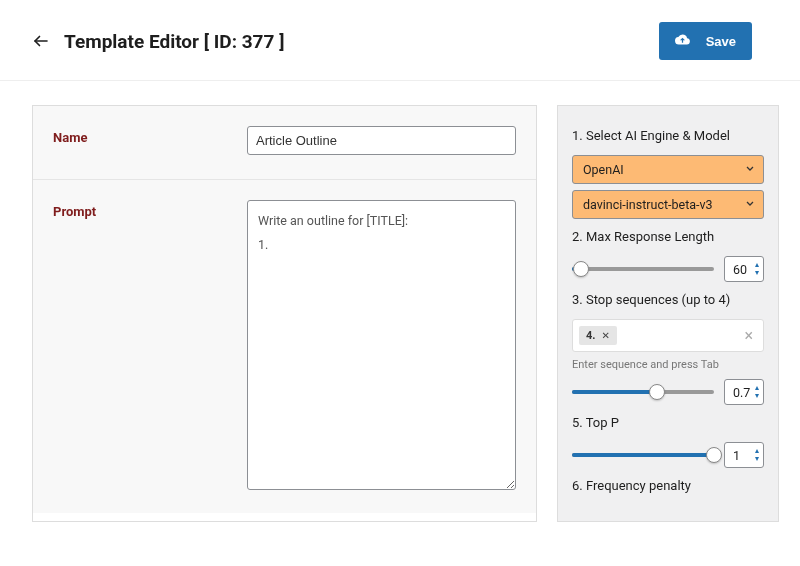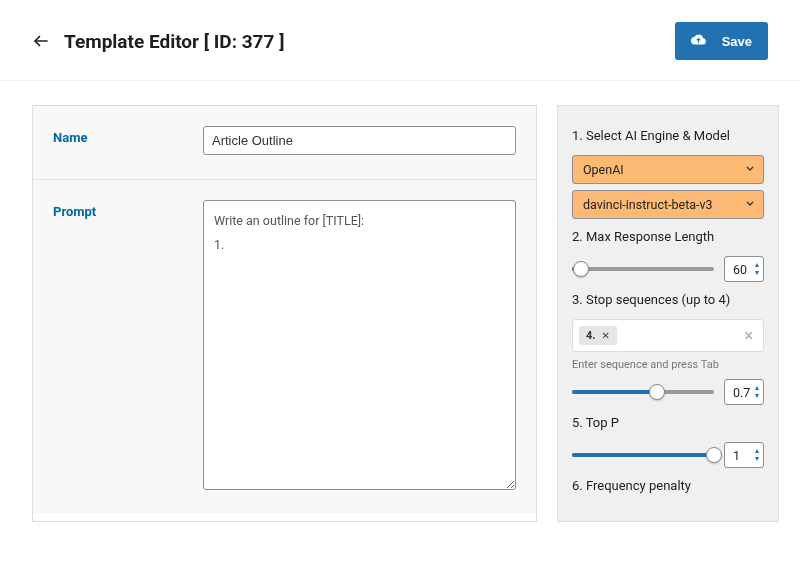--- a/index.html
+++ b/index.html
@@ -9,21 +9,21 @@
     color: #1e1e1e;
     font-size: 13px;
     width: 800px;
     height: 566px;
     overflow: hidden;
   }
   .header {
     display: flex;
     align-items: center;
     justify-content: space-between;
-    padding: 22px 32px 20px 32px;
+    padding: 22px 48px 20px 32px;
     border-bottom: 1px solid #eee;
   }
   .header-left { display: flex; align-items: center; gap: 14px; }
   .back-arrow { cursor: pointer; display: inline-flex; }
   .title { font-size: 19px; font-weight: 700; }
   .save-btn {
     background: #2271b1;
     color: #fff;
     border: none;
     border-radius: 3px;
@@ -50,24 +50,24 @@
     align-items: flex-start;
     border-bottom: 1px solid #e5e5e5;
     padding: 20px 20px 24px 20px;
     background: #f8f8f8;
   }
   .form-row.tall { min-height: 305px; padding-bottom: 20px; border-bottom: none; }
   .form-label {
     width: 150px;
     font-size: 13px;
     font-weight: 700;
-    color: #0369a1;
+    color: #7f1d1d;
     padding-top: 4px;
   }
-  .form-control { flex: 1; }
+  .form-control { flex: 1; margin-left: 44px; }
   .text-input {
     width: 100%;
     padding: 6px 8px;
     border: 1px solid #8c8f94;
     border-radius: 3px;
     font-size: 13px;
     background: #fff;
     color: #333;
   }
   .textarea-sm {

